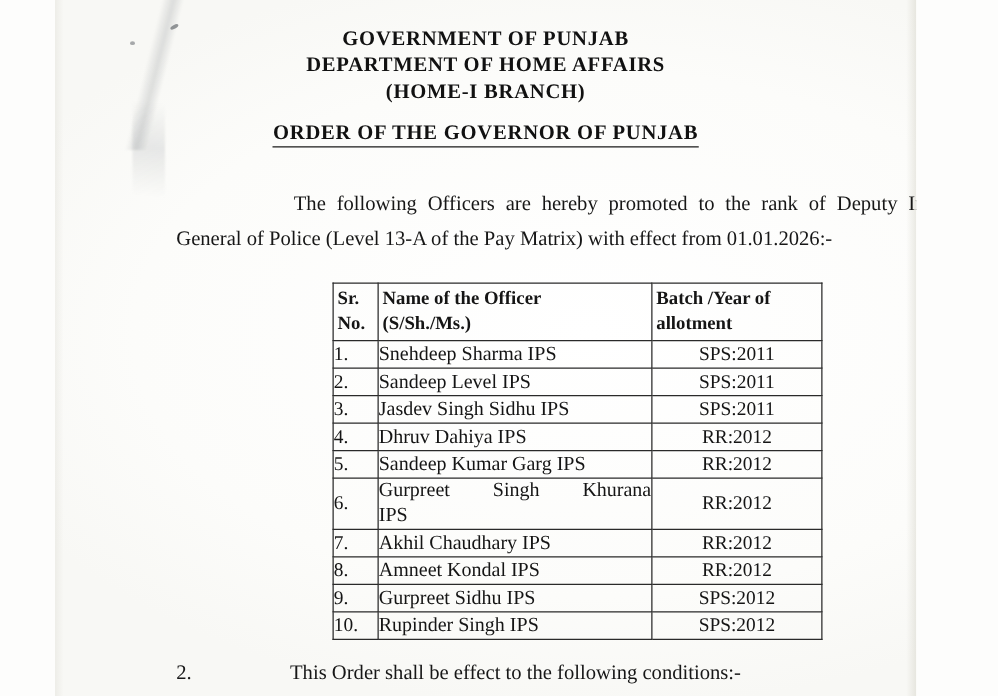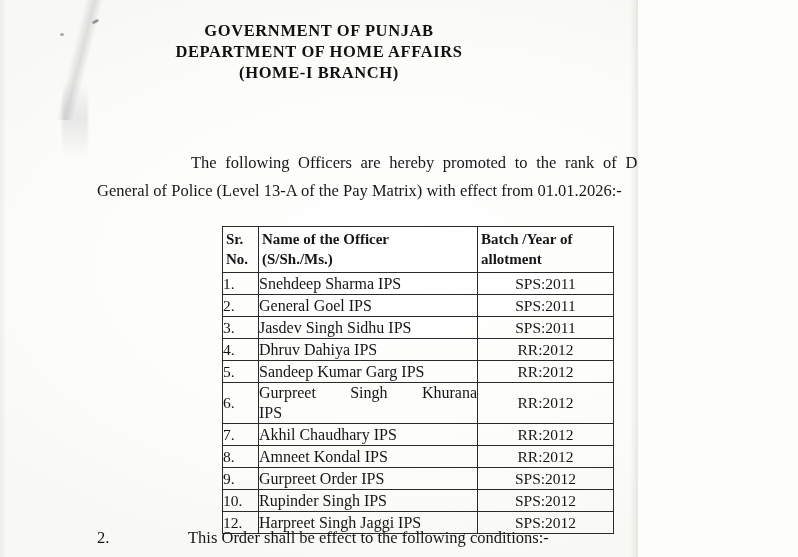--- a/index.html
+++ b/index.html
@@ -12,25 +12,26 @@
     height: 557px;
     background: #fdfdfc;
     font-family: "Liberation Serif", "DejaVu Serif", serif;
     color: #141414;
     overflow: hidden;
   }
 
   
   #scan-page {
     position: relative;
-    width: 638px;
+    width: 689px;
     height: 557px;
     background:
       radial-gradient(ellipse 520px 300px at 62% 48%, #ffffff 0%, #fcfcfa 70%, #f8f8f5 100%);
     overflow: hidden;
+    margin-left: 44px;
   }
   .crease {
     position: absolute;
     pointer-events: none;
   }
   #crease-main {
     left: 56px; top: -10px;
     width: 52px; height: 130px;
     background: linear-gradient(104deg, rgba(0,0,0,0) 38%, rgba(120,125,130,0.22) 49%,
                 rgba(0,0,0,0) 59%);
@@ -193,20 +194,23 @@
   <div class="crease" id="crease-tail"></div>
   <div class="crease" id="speck-a"></div>
   <div class="crease" id="speck-b"></div>
 
   <div class="hdr-block" id="letterhead" style="top:20px;">
     <div class="hdr-line">GOVERNMENT OF PUNJAB</div>
     <div class="hdr-line">DEPARTMENT OF HOME AFFAIRS</div>
     <div class="hdr-line">(HOME-I BRANCH)</div>
   </div>
 
+  <div id="order-title-wrap">
+    <span id="order-title">ORDER OF THE GOVERNOR OF PUNJAB</span>
+  </div>
 
   <p id="intro-paragraph">The following Officers are hereby promoted to the rank of Deputy Inspector General of Police (Level 13-A of the Pay Matrix) with effect from 01.01.2026:-</p>
 
   <table id="officers-table">
     <colgroup>
       <col class="col-sr">
         <col class="col-name">
         <col class="col-batch">
     </colgroup>
     <thead>
@@ -226,21 +230,21 @@
       </tr>
     </thead>
     <tbody id="officers-tbody">
         <tr>
           <td class="cell-sr">1.</td>
           <td class="cell-name">Snehdeep Sharma IPS</td>
           <td class="cell-batch">SPS:2011</td>
         </tr>
         <tr>
           <td class="cell-sr">2.</td>
-          <td class="cell-name">General Goel IPS</td>
+          <td class="cell-name">Sandeep Level IPS</td>
           <td class="cell-batch">SPS:2011</td>
         </tr>
         <tr>
           <td class="cell-sr">3.</td>
           <td class="cell-name">Jasdev Singh Sidhu IPS</td>
           <td class="cell-batch">SPS:2011</td>
         </tr>
         <tr>
           <td class="cell-sr">4.</td>
           <td class="cell-name">Dhruv Dahiya IPS</td>
@@ -264,32 +268,27 @@
           <td class="cell-name">Akhil Chaudhary IPS</td>
           <td class="cell-batch">RR:2012</td>
         </tr>
         <tr>
           <td class="cell-sr">8.</td>
           <td class="cell-name">Amneet Kondal IPS</td>
           <td class="cell-batch">RR:2012</td>
         </tr>
         <tr>
           <td class="cell-sr">9.</td>
-          <td class="cell-name">Gurpreet Order IPS</td>
+          <td class="cell-name">Gurpreet Sidhu IPS</td>
           <td class="cell-batch">SPS:2012</td>
         </tr>
         <tr>
           <td class="cell-sr">10.</td>
           <td class="cell-name">Rupinder Singh IPS</td>
           <td class="cell-batch">SPS:2012</td>
         </tr>
-        <tr>
-          <td class="cell-sr">12.</td>
-          <td class="cell-name">Harpreet Singh Jaggi IPS</td>
-          <td class="cell-batch">SPS:2012</td>
-        </tr>
       </tbody>
   </table>
 
   <div id="clause-2">2.</div>
   <div id="clause-2-text">This Order shall be effect to the following conditions:-</div>
 
 </div>
 
 </body></html>

